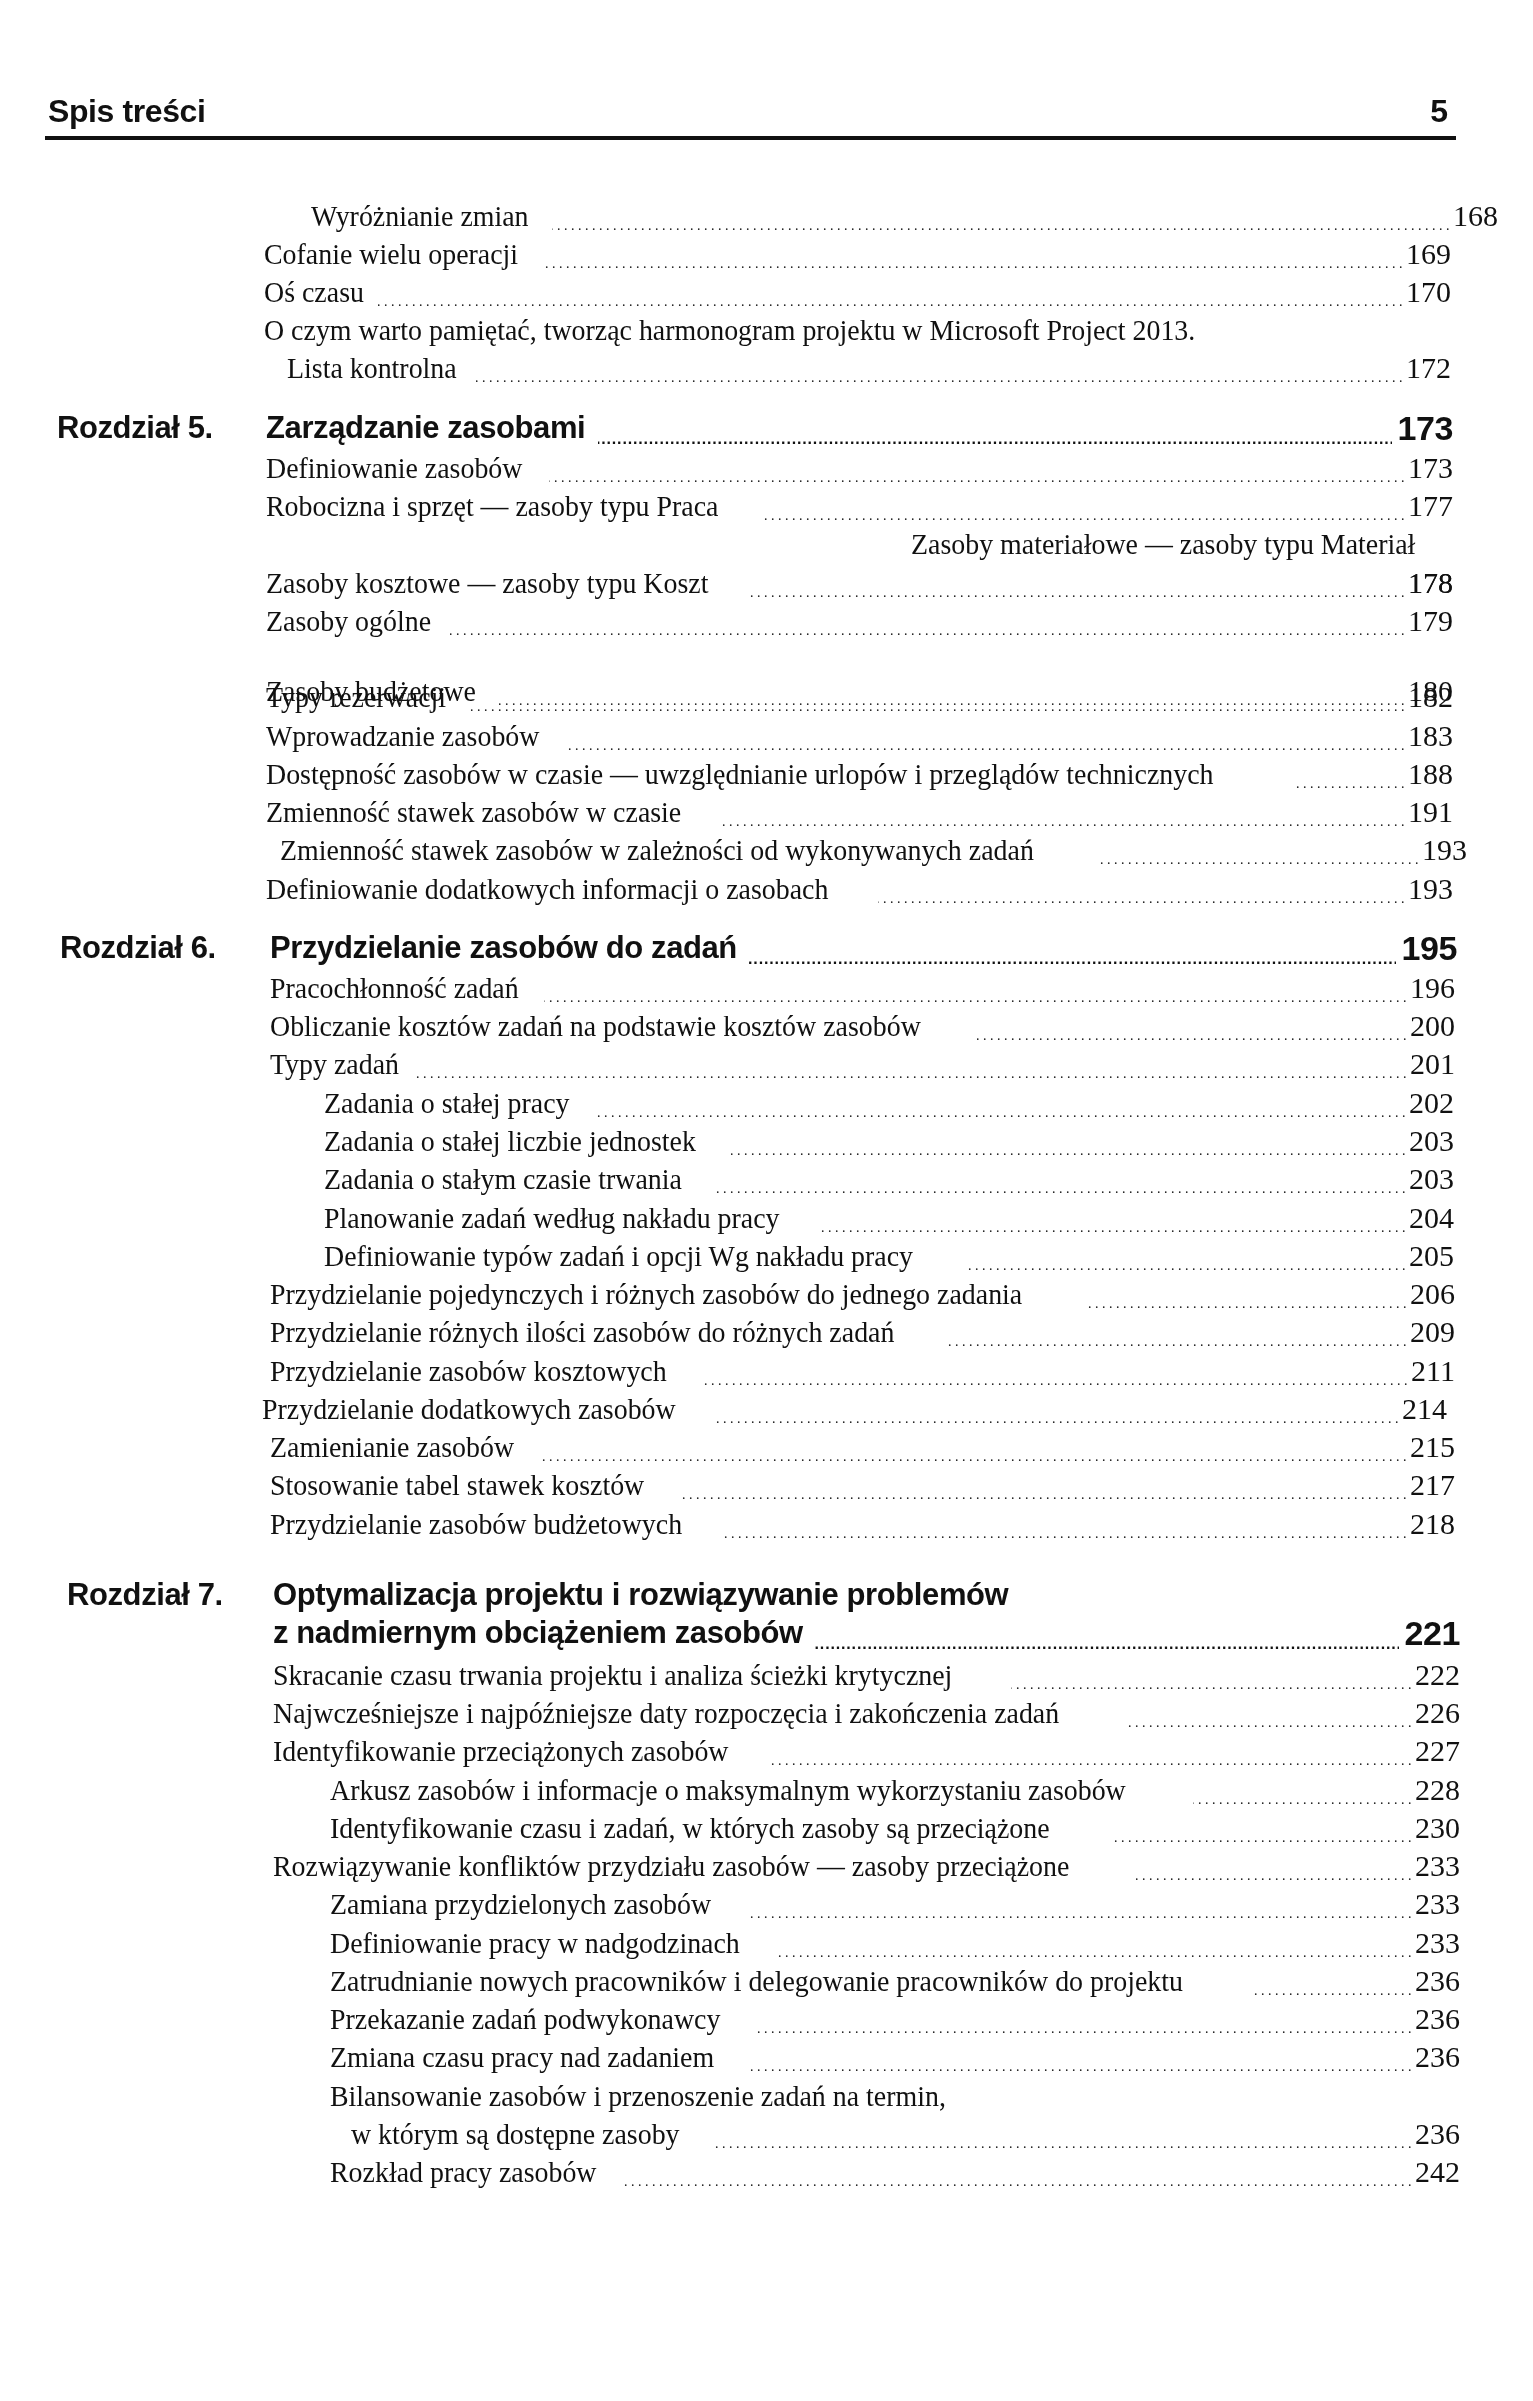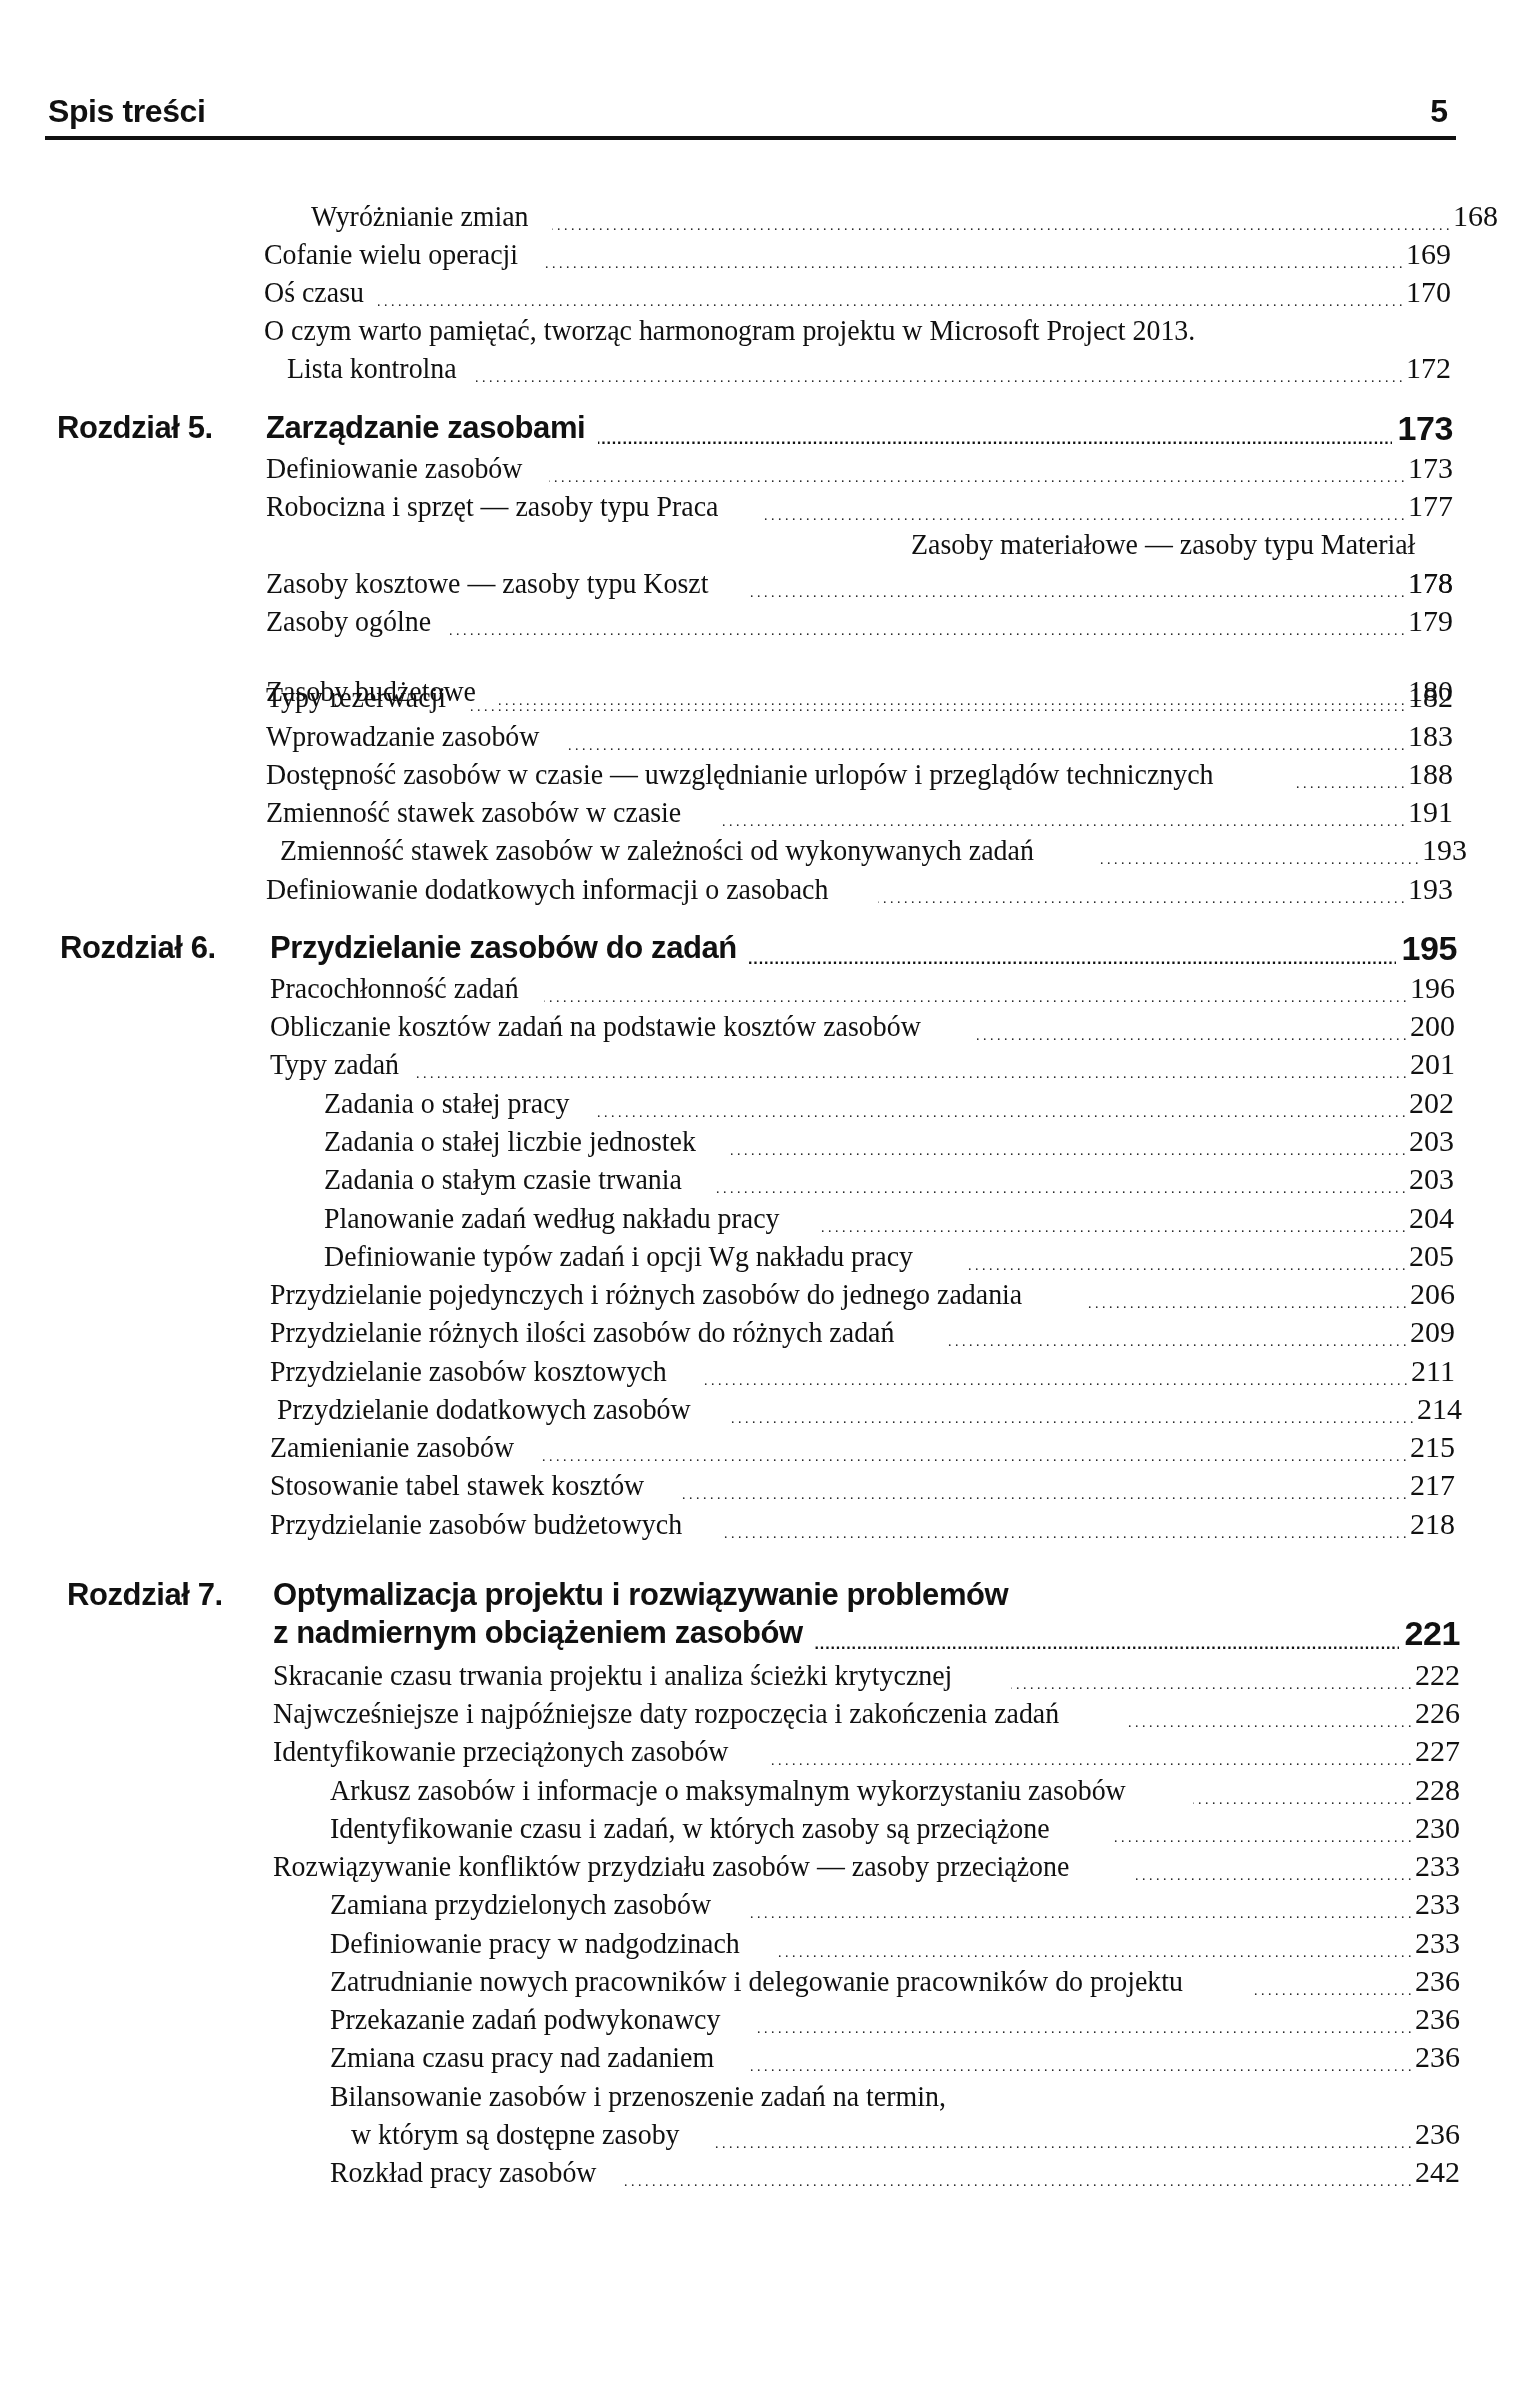--- a/index.html
+++ b/index.html
@@ -185,21 +185,21 @@
       <div class="entry" style="left: 270px; width: 1185px; top: 1312px;">
         <span class="t">Przydzielanie różnych ilości zasobów do różnych zadań</span>
         <span class="dots"></span>
         <span class="p">209</span>
       </div>
       <div class="entry" style="left: 270px; width: 1185px; top: 1351px;">
         <span class="t">Przydzielanie zasobów kosztowych</span>
         <span class="dots"></span>
         <span class="p">211</span>
       </div>
-      <div class="entry" style="left: 277px; width: 1185px; top: 1389px; justify-content: center;">
+      <div class="entry" style="left: 262px; width: 1185px; top: 1389px; justify-content: center;">
         <span class="t">Przydzielanie dodatkowych zasobów</span>
         <span class="dots"></span>
         <span class="p">214</span>
       </div>
       <div class="entry" style="left: 270px; width: 1185px; top: 1427px;">
         <span class="t">Zamienianie zasobów</span>
         <span class="dots"></span>
         <span class="p">215</span>
       </div>
       <div class="entry" style="left: 270px; width: 1185px; top: 1465px;">

